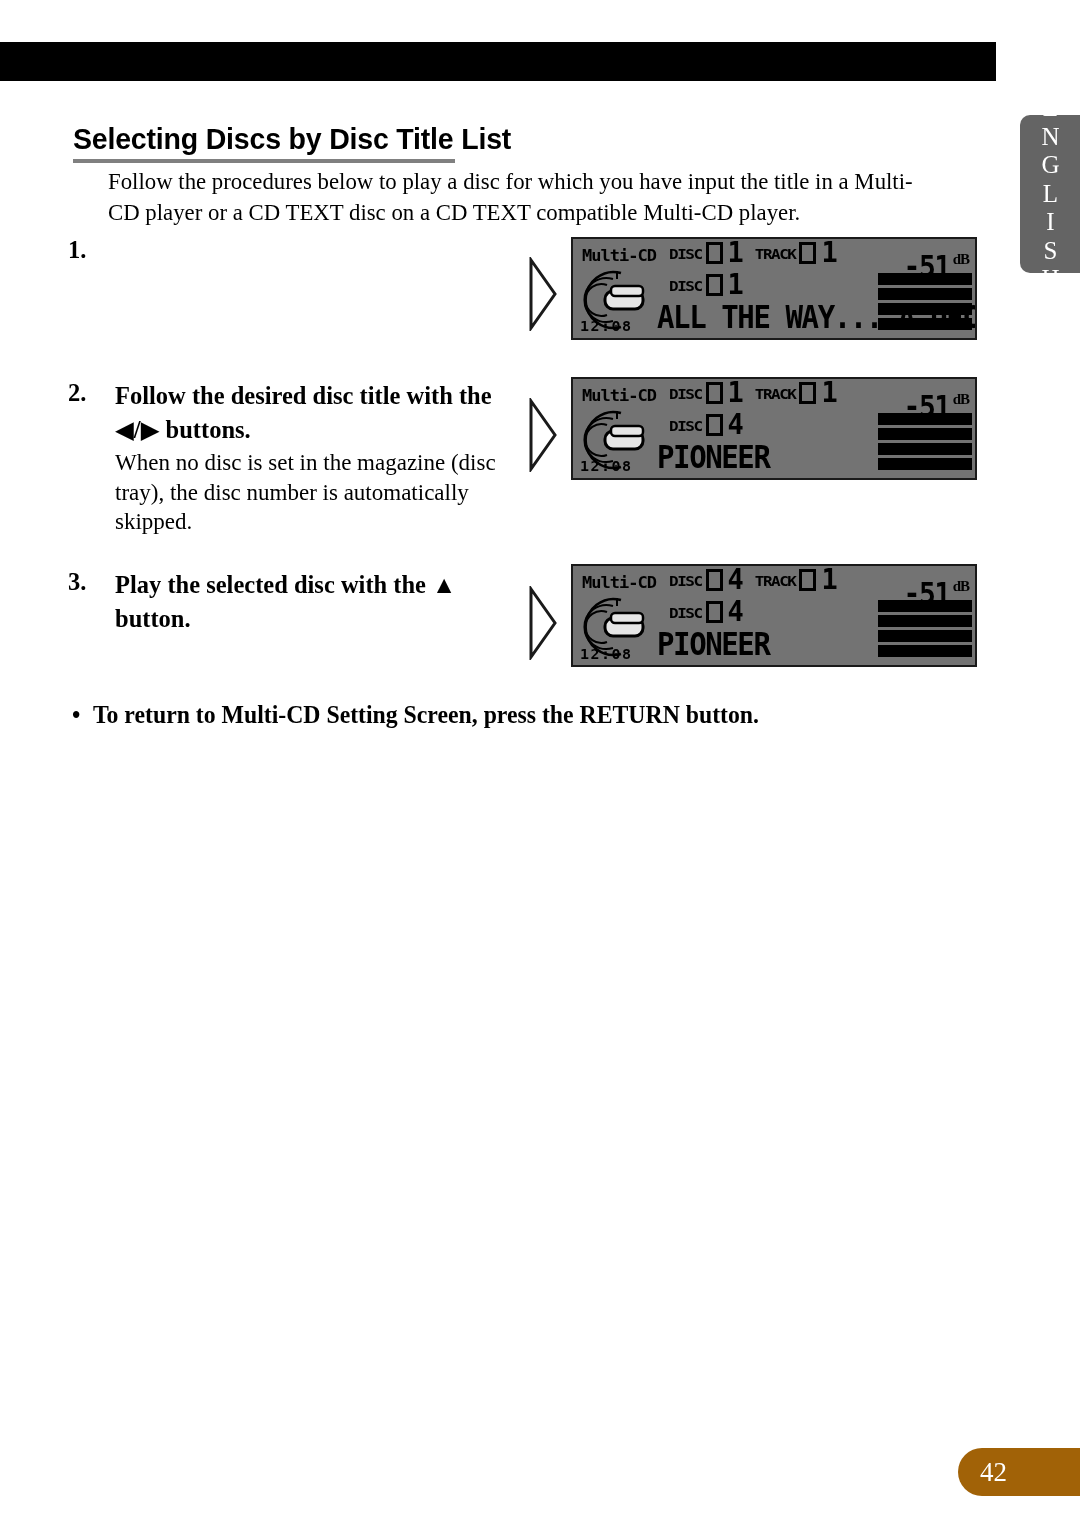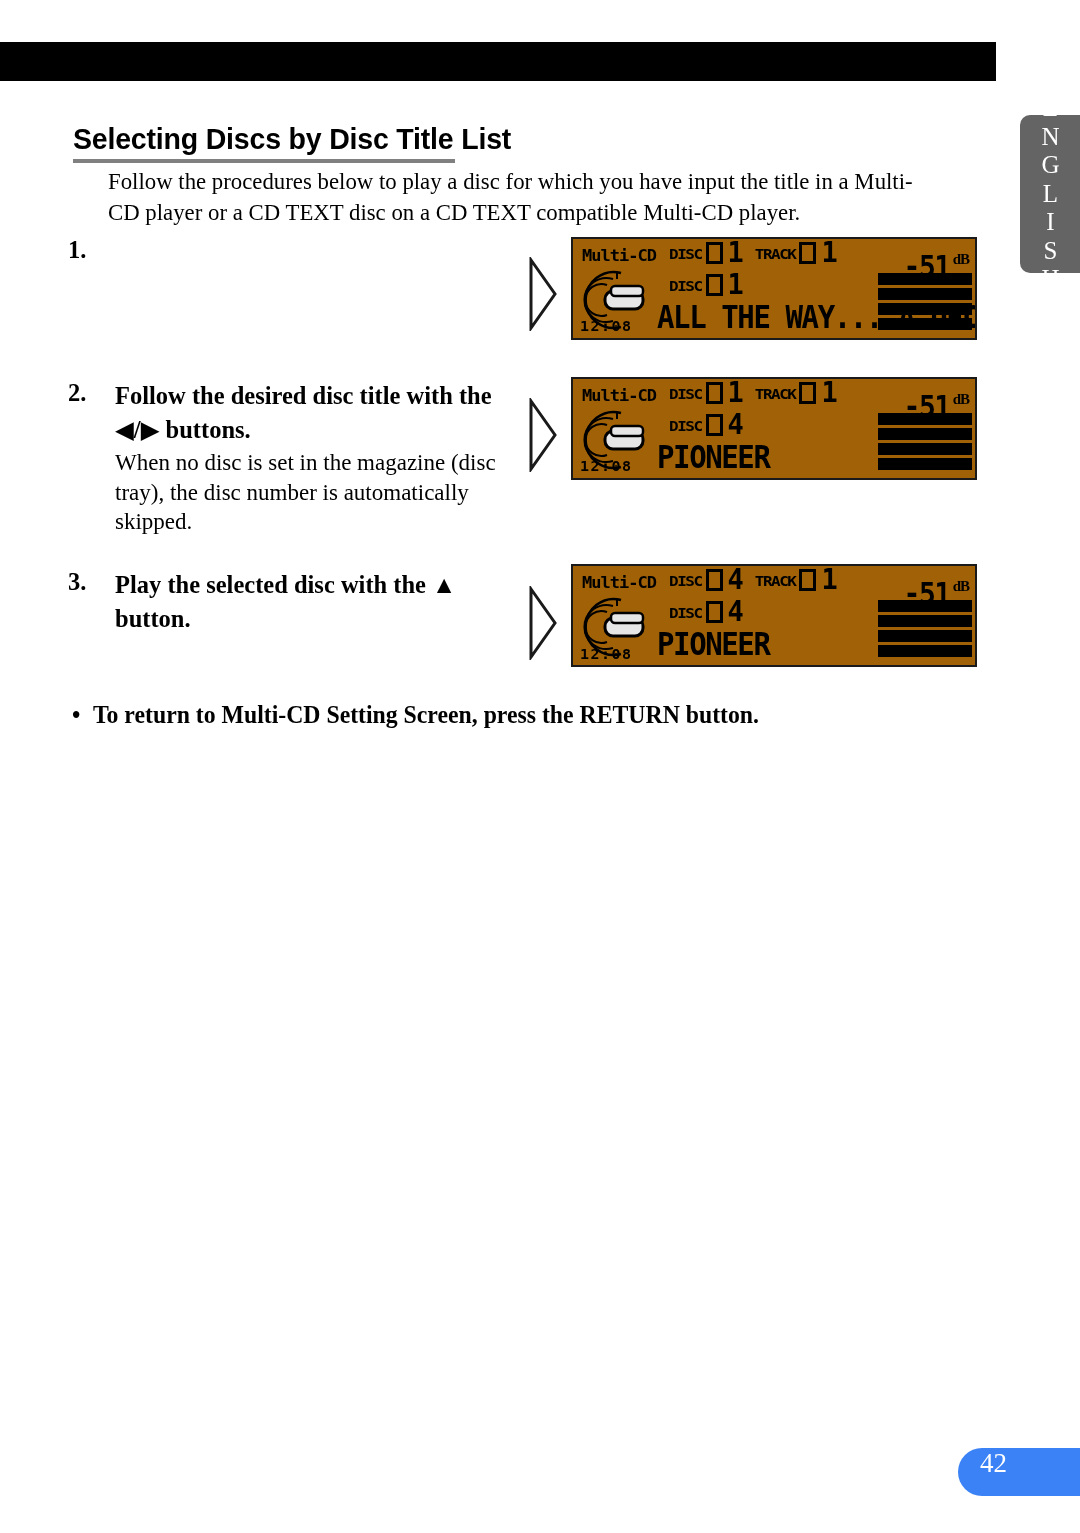--- a/index.html
+++ b/index.html
@@ -143,21 +143,21 @@
     display: inline-block;
     width: 22px;
   }
 
   
   .lcd {
     position: absolute;
     left: 571px;
     width: 406px;
     height: 103px;
-    background: #a16207;
+    background: #737373;
     border: 2px solid #1a1a1a;
     box-sizing: border-box;
     font-family: "DejaVu Sans Mono", "Liberation Mono", monospace;
     overflow: hidden;
   }
   #lcd1 { top: 237px; }
   #lcd2 { top: 377px; }
   #lcd3 { top: 564px; }
 
   .lcd-multicd {
@@ -272,24 +272,24 @@
     margin-bottom: 3px;
   }
 
   
   .page-badge {
     position: absolute;
     right: 0;
     top: 1448px;
     width: 122px;
     height: 48px;
-    background: #3b82f6;
+    background: #a16207;
     border-radius: 24px 0 0 24px;
     display: flex;
-    align-items: flex-start;
+    align-items: center;
   }
   .page-badge span {
     color: #ffffff;
     font-size: 27px;
     margin-left: 22px;
     font-family: "Liberation Serif", "DejaVu Serif", serif;
   }
 </style>
 </head>
 <body>

